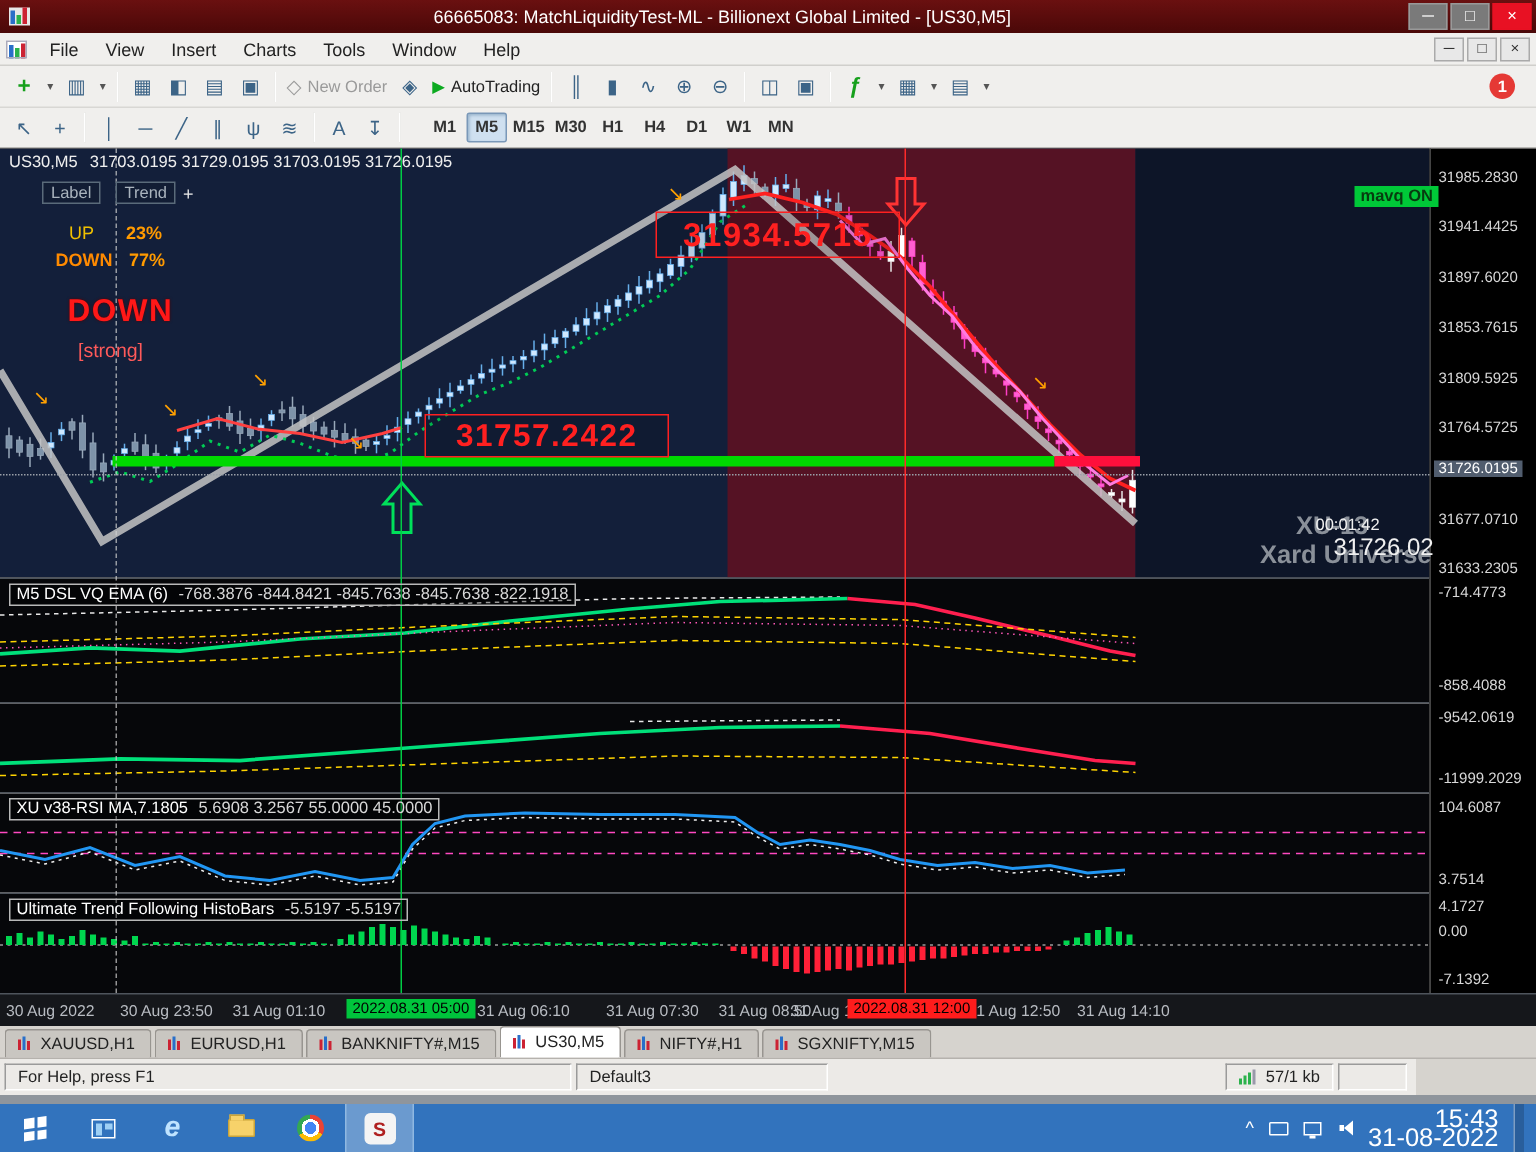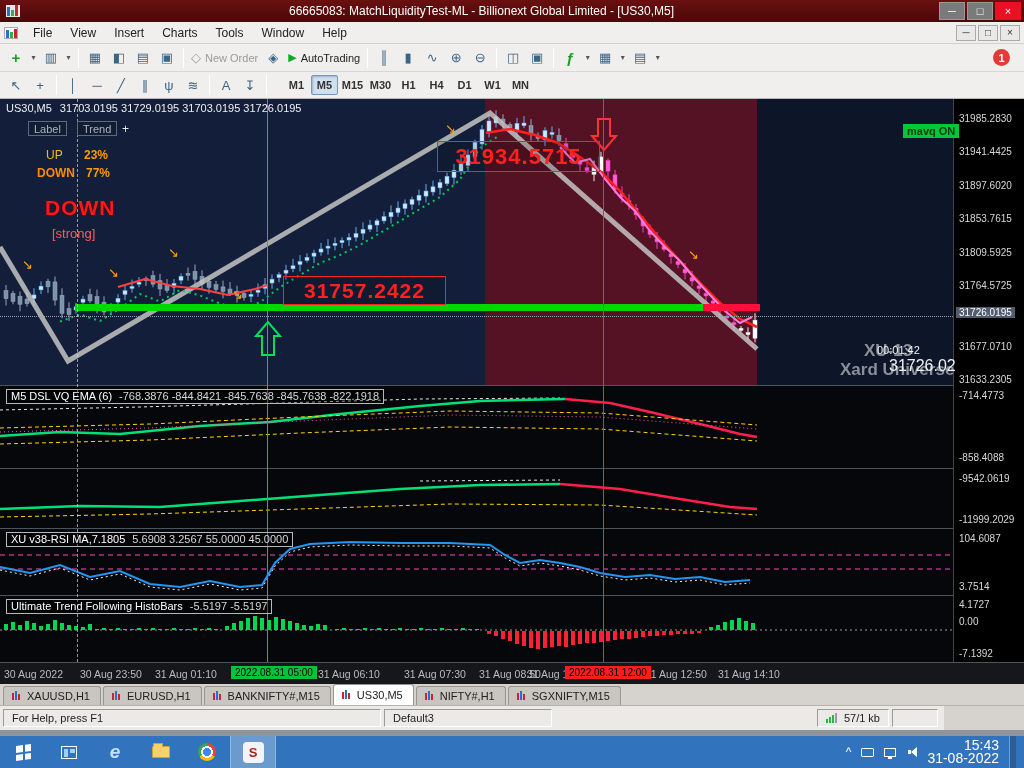--- a/index.html
+++ b/index.html
@@ -82,21 +82,21 @@
 .folder::before{content:"";position:absolute;left:0;top:-4px;width:8px;height:3px;background:#f7d26a;border:1px solid #caa43a;border-bottom:none}
 .chrome{width:18px;height:18px;border-radius:50%;background:radial-gradient(circle,#4285f4 0 4px,#fff 4px 6px,transparent 6px),conic-gradient(#ea4335 0 33%,#fbbc05 0 66%,#34a853 0 100%)}
 .sapp{width:21px;height:21px;border-radius:4px;background:#f4f4f4;color:#b02020;font-weight:bold;font-size:13px;display:flex;align-items:center;justify-content:center}
 .tray{margin-left:auto;display:flex;align-items:center;gap:10px;padding-right:8px}
 .chev{font-size:12px;color:#fff}
 .kbd{width:13px;height:9px;border:1px solid #fff;border-radius:1px}
 .mon{width:12px;height:9px;border:1px solid #fff;position:relative}
 .mon::after{content:"";position:absolute;left:3px;bottom:-3px;width:4px;height:2px;background:#fff}
 .spk{width:0;height:0;border:5px solid transparent;border-right:6px solid #fff;position:relative}
 .spk::before{content:"";position:absolute;left:-3px;top:-2px;width:3px;height:4px;background:#fff}
-.clock{text-align:right;font-size:14px;line-height:13px;color:#fff}
+.clock{text-align:right;font-size:17px;line-height:13px;color:#fff}
 .show-desktop{width:7px;height:32px;background:rgba(0,0,0,.18);border-left:1px solid rgba(255,255,255,.4)}
 </style>
 </head>
 <body>
 
 <div id="root">
 
   <div class="titlebar abs">
     <span class="app-ico"></span>
     <span class="title-text">66665083: MatchLiquidityTest-ML - Billionext Global Limited - [US30,M5]</span>

